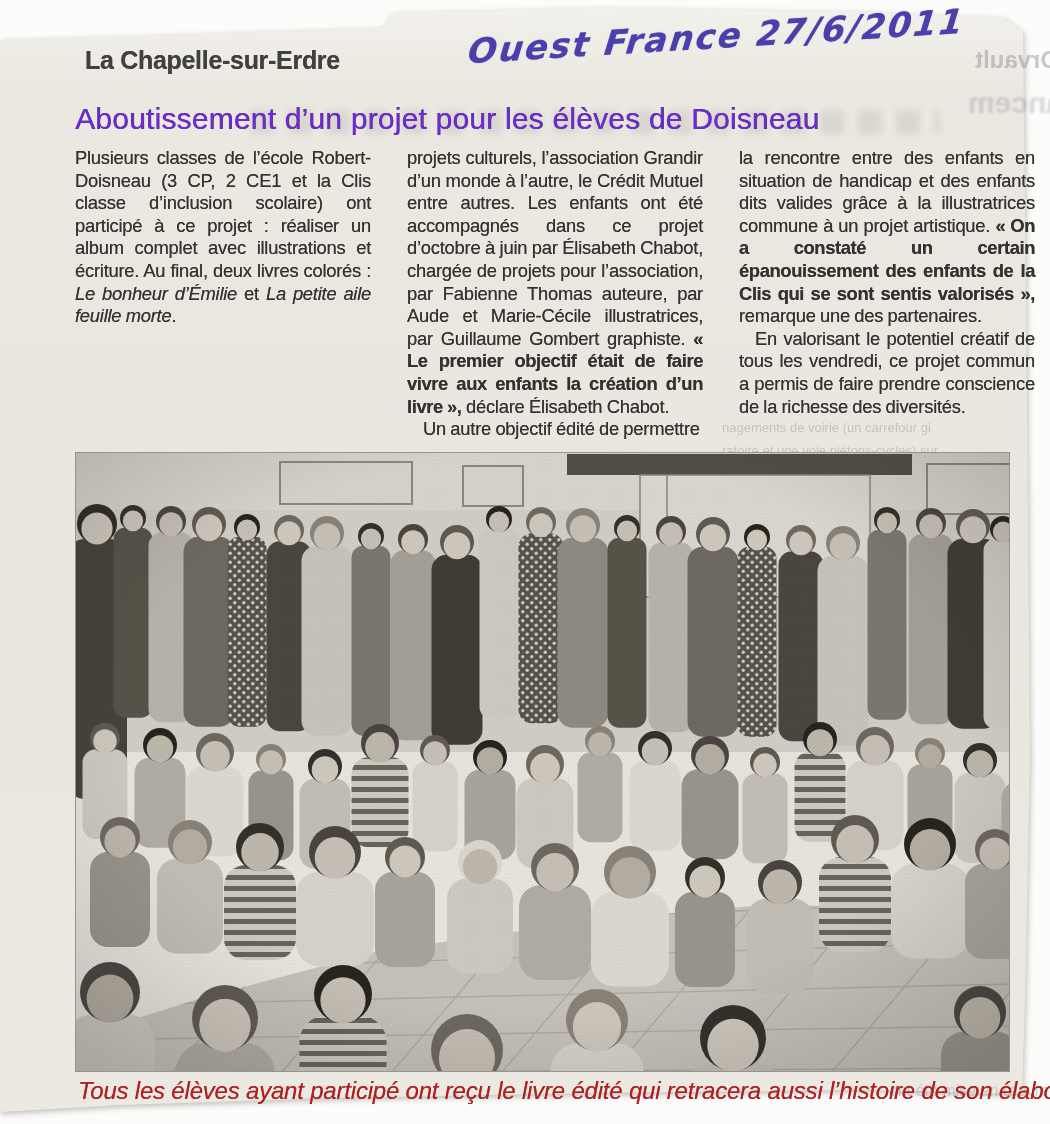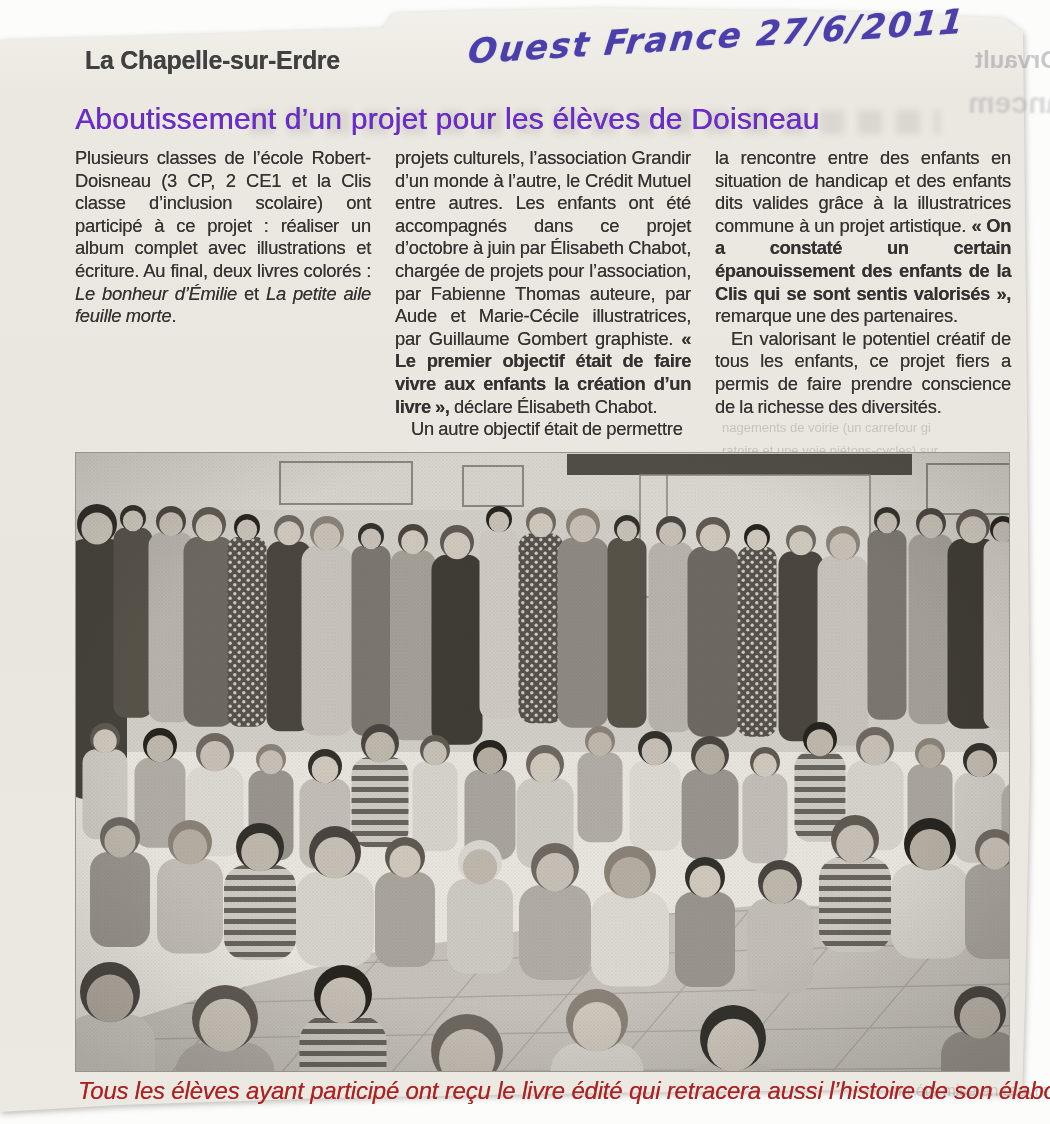--- a/index.html
+++ b/index.html
@@ -34,21 +34,21 @@
     text-shadow:.4px 0 0 rgba(43,42,40,.85);
     white-space:nowrap;
   }
   .headline-ghost{
     position:absolute;left:250px;top:110px;width:690px;height:24px;
     background:repeating-linear-gradient(90deg,rgba(152,149,144,.20) 0 24px,rgba(152,149,144,0) 24px 38px);
     filter:blur(3px);
   }
   .columns{
     position:absolute;left:75px;top:147px;width:936px;height:302px;
-    display:flex;gap:24px;
+    display:flex;gap:36px;
   }
   .col{
     width:296px;flex:0 0 296px;
     font-size:18.4px;line-height:22.6px;color:#343230;
     text-align:justify;letter-spacing:-.25px;word-spacing:-.5px;
     text-shadow:0 0 .3px rgba(56,54,51,.8);
   }
   .col p{margin:0;}
   .col p.ind{text-indent:16px;}
   .seg-i{font-style:italic;}
@@ -82,25 +82,25 @@
 <div class="kicker">La Chapelle-sur-Erdre</div>
 <div class="handwriting">Ouest France 27/6/2011</div>
 <div class="headline">Aboutissement d’un projet pour les élèves de Doisneau</div>
 
 <div class="columns" id="columns">
     <div class="col">
       <p><span class="seg-n">Plusieurs classes de l’école Robert-Doisneau (3 CP, 2 CE1 et la Clis classe d’inclusion scolaire) ont participé à ce projet : réaliser un album complet avec illustrations et écriture. Au final, deux livres colorés : </span><span class="seg-i">Le bonheur d’Émilie</span><span class="seg-n"> et </span><span class="seg-i">La petite aile feuille morte</span><span class="seg-n">.</span></p>
     </div>
     <div class="col">
       <p><span class="seg-n">projets culturels, l’association Grandir d’un monde à l’autre, le Crédit Mutuel entre autres. Les enfants ont été accompagnés dans ce projet d’octobre à juin par Élisabeth Chabot, chargée de projets pour l’association, par Fabienne Thomas auteure, par Aude et Marie-Cécile illustratrices, par Guillaume Gombert graphiste. </span><span class="seg-b">« Le premier objectif était de faire vivre aux enfants la création d’un livre »,</span><span class="seg-n"> déclare Élisabeth Chabot.</span></p>
-      <p class="ind"><span class="seg-n">Un autre objectif était de permettre</span></p>
+      <p class="ind"><span class="seg-n">Un autre objectif édité de permettre</span></p>
     </div>
     <div class="col">
       <p><span class="seg-n">la rencontre entre des enfants en situation de handicap et des enfants dits valides grâce à la illustratrices commune à un projet artistique. </span><span class="seg-b">« On a constaté un certain épanouissement des enfants de la Clis qui se sont sentis valorisés »,</span><span class="seg-n"> remarque une des partenaires.</span></p>
-      <p class="ind"><span class="seg-n">En valorisant le potentiel créatif de tous les enfants, ce projet fiers a permis de faire prendre conscience de la richesse des diversités.</span></p>
+      <p class="ind"><span class="seg-n">En valorisant le potentiel créatif de tous les vendredi, ce projet commun a permis de faire prendre conscience de la richesse des diversités.</span></p>
     </div>
   </div>
 
 <div class="bleed small l1">nagements de voirie (un carrefour gi</div>
 <div class="bleed small l2">ratoire et une voie piétons-cycles) sur</div>
 <div class="bleed small l3">ont été mise en œuvre dans</div>
 
 <div class="photo-box">
   <svg id="photo-svg" width="935" height="620" viewBox="0 0 935 620">
     <defs>

